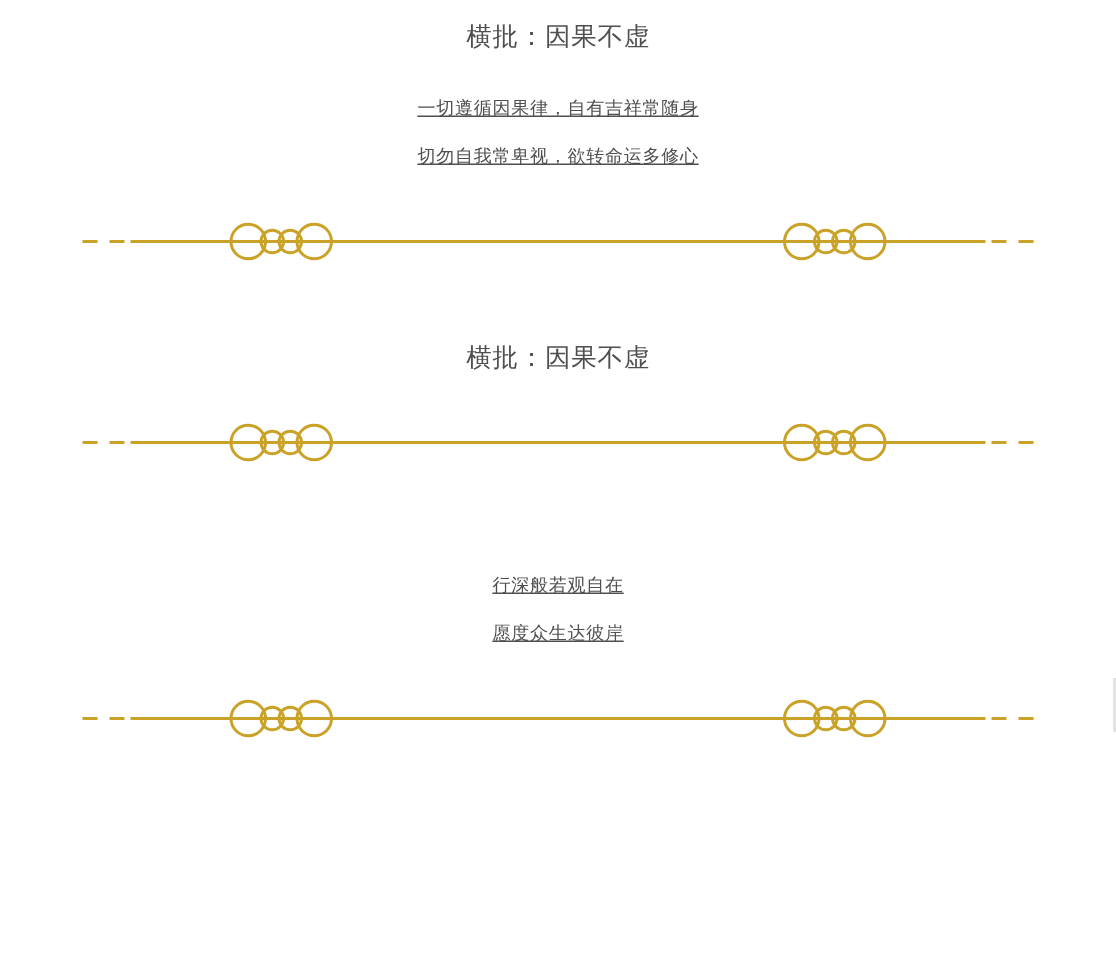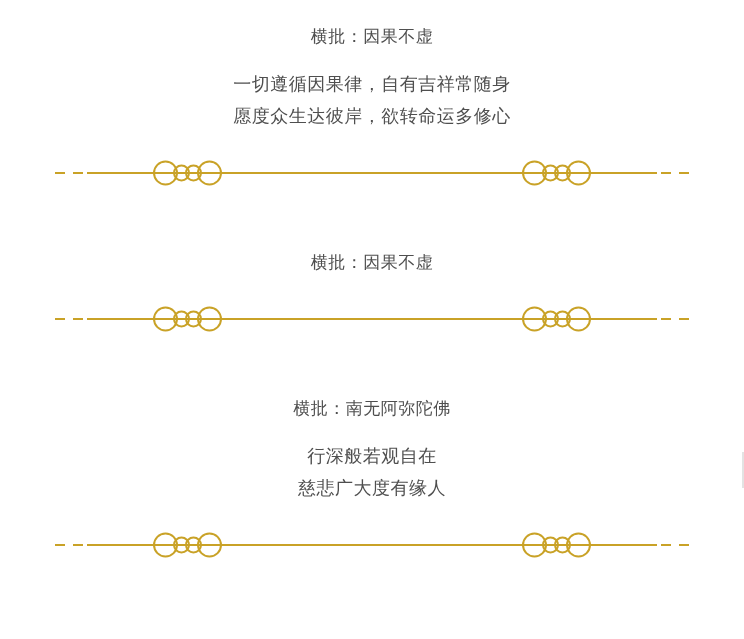--- a/index.html
+++ b/index.html
@@ -25,33 +25,34 @@
     width: 100%;
   }
   .couplet-block {
     text-align: center;
   }
   .heng-pi {
     font-size: 17px;
     line-height: 30px;
     color: #4f4f4f;
     letter-spacing: 0.5px;
-    margin: 12px;
+    margin: 0;
     padding: 0;
   }
   .lines {
     margin-top: 16px;
   }
   .line {
-    font-size: 18px;
+    font-size: 12px;
     line-height: 32px;
     color: #4f4f4f;
     letter-spacing: 0.5px;
     margin: 0;
     padding: 0;
+    text-decoration: underline;
   }
   
   .divider {
     position: relative;
     height: 46px;
     margin: 0 auto;
     width: 570px;
   }
   .divider .bar {
     position: absolute;
@@ -104,21 +105,21 @@
 </head>
 <body>
 
 <div class="page">
 
   <div class="section">
     <div class="couplet-block">
       <p class="heng-pi">横批：因果不虚</p>
       <div class="lines">
         <p class="line">一切遵循因果律，自有吉祥常随身</p>
-        <p class="line">愿度众生达彼岸，欲转命运多修心</p>
+        <p class="line">切勿自我常卑视，欲转命运多修心</p>
       </div>
     </div>
     <div class="divider" style="margin-top:18px;">
       <span class="dash d1"></span>
       <span class="dash d2"></span>
       <span class="bar"></span>
       <span class="dash d3"></span>
       <span class="dash d4"></span>
       <span class="rings left">
         <span class="ring big"></span>
@@ -159,24 +160,23 @@
         <span class="ring small"></span>
         <span class="ring big"></span>
       </span>
     </div>
   </div>
 
   <div class="sec-spacer"></div>
 
   <div class="section">
     <div class="couplet-block">
-      <p class="heng-pi">横批：南无阿弥陀佛</p>
       <div class="lines">
         <p class="line">行深般若观自在</p>
-        <p class="line">慈悲广大度有缘人</p>
+        <p class="line">愿度众生达彼岸</p>
       </div>
     </div>
     <div class="divider" style="margin-top:18px;">
       <span class="dash d1"></span>
       <span class="dash d2"></span>
       <span class="bar"></span>
       <span class="dash d3"></span>
       <span class="dash d4"></span>
       <span class="rings left">
         <span class="ring big"></span>

